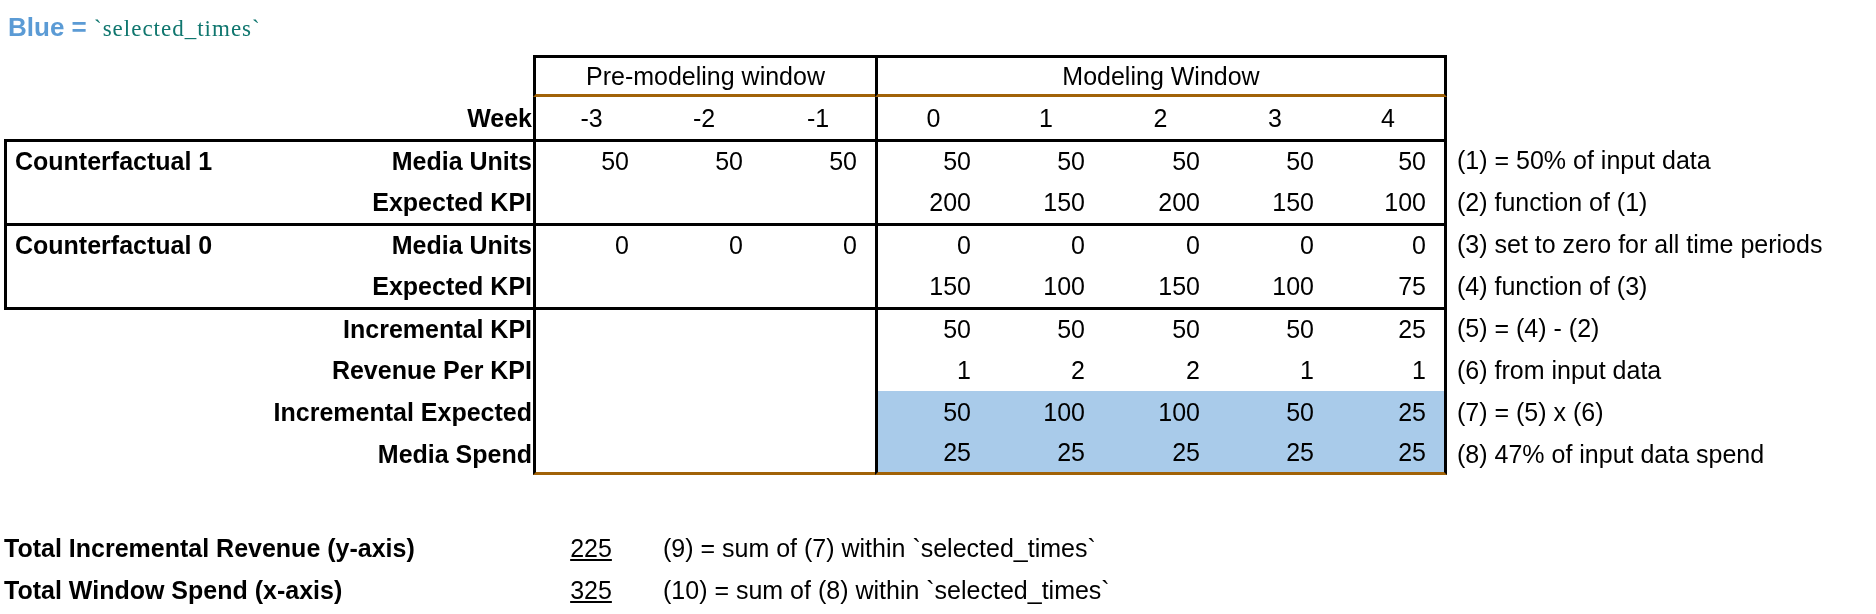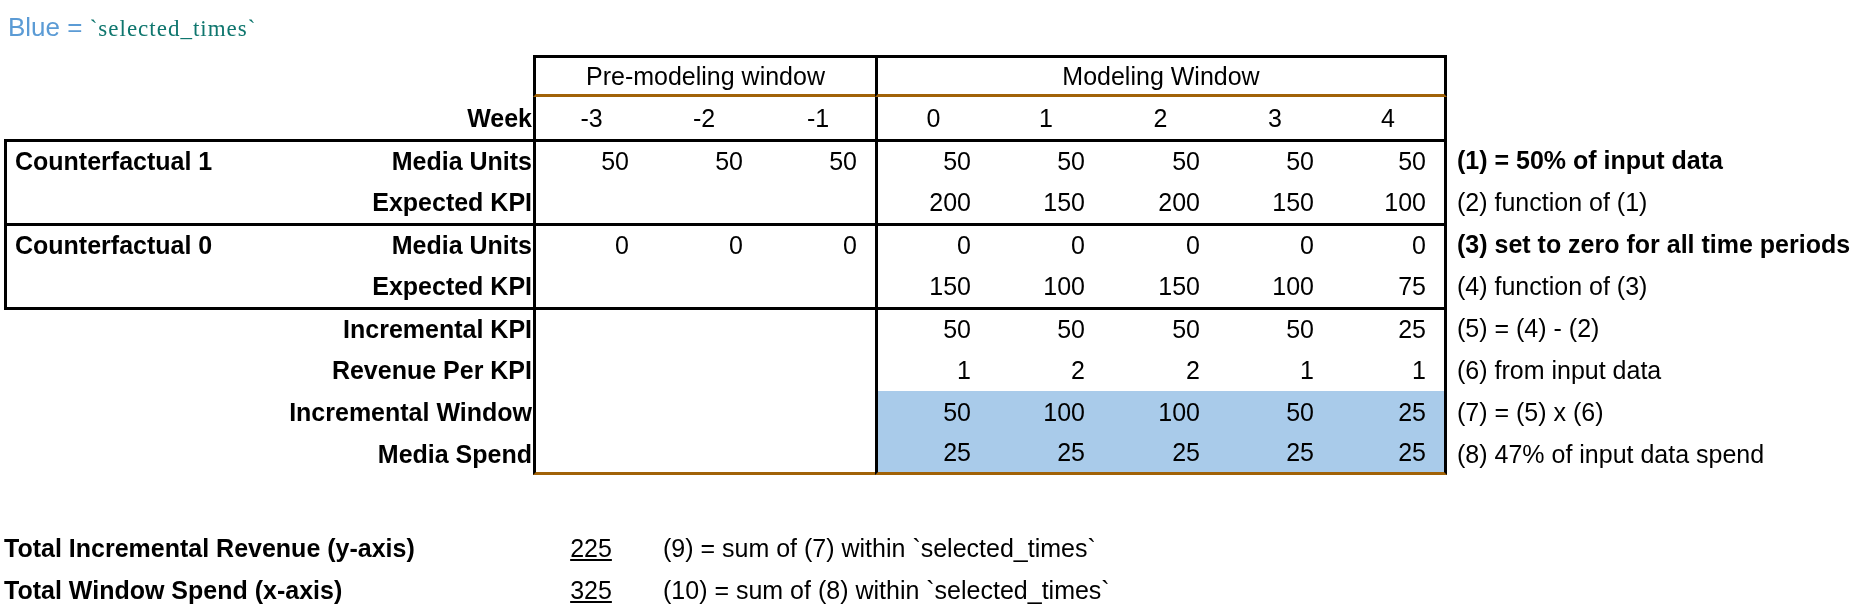--- a/index.html
+++ b/index.html
@@ -1,35 +1,35 @@
 <!DOCTYPE html>
 <html><head>
 <meta charset="utf-8">
 <style>
   html,body{margin:0;padding:0;background:#fff;}
   .sheet{position:relative;width:1876px;height:614px;background:#ffffff;
          font-family:"Liberation Sans",sans-serif;color:#000;overflow:hidden;}
 
   
   .title{position:absolute;left:8px;top:12px;white-space:nowrap;}
-  .title-bold{font-weight:normal;font-size:26px;color:#5B9BD5;}
+  .title-bold{font-weight:bold;font-size:26px;color:#5B9BD5;}
   .title-code{font-family:Liberation Serif, serif;font-size:23px;color:#0f766e;letter-spacing:1px;}
 
   
   .grid{position:absolute;left:4px;top:55px;display:grid;
         grid-template-columns:236px 293px 114px 114px 114px 114px 114px 115px 114px 115px 425px;
         grid-template-rows:repeat(10,42px);}
   .c{display:flex;align-items:center;font-size:25px;box-sizing:border-box;white-space:nowrap;}
   .grp{font-weight:bold;padding-left:8px;}
   .lbl{font-weight:bold;justify-content:flex-end;padding-right:1px;}
   .num{justify-content:flex-end;padding-right:18px;}
   .wk{justify-content:center;}
   .hdr{justify-content:center;}
   .ann{padding-left:10px;}
-  .ann.b{font-weight:bold;}
+  .ann.b{font-weight:normal;}
   .hl{background:#A9CBEA;}
   .bt{border-top:3px solid #000;}
   .bb{border-bottom:3px solid #a16207;}
   .bl{border-left:3px solid #000;}
   .br{border-right:3px solid #000;}
 
   
   .totals{position:absolute;left:4px;top:527px;}
   .trow{display:flex;height:42px;align-items:center;}
   .tlabel{width:529px;text-align:left;font-weight:bold;font-size:25px;}
@@ -128,21 +128,21 @@
     <div class="c num" style="grid-area:8/4/9/5"></div>
     <div class="c num" style="grid-area:8/5/9/6"></div>
     <div class="c num bl" style="grid-area:8/6/9/7">1</div>
     <div class="c num" style="grid-area:8/7/9/8">2</div>
     <div class="c num" style="grid-area:8/8/9/9">2</div>
     <div class="c num" style="grid-area:8/9/9/10">1</div>
     <div class="c num br" style="grid-area:8/10/9/11">1</div>
     <div class="c ann" style="grid-area:8/11/9/12">(6) from input data</div>
 
     <div class="c grp" style="grid-area:9/1/10/2"></div>
-    <div class="c lbl" style="grid-area:9/2/10/3">Incremental Window</div>
+    <div class="c lbl" style="grid-area:9/2/10/3">Incremental Expected</div>
     <div class="c num bl" style="grid-area:9/3/10/4"></div>
     <div class="c num" style="grid-area:9/4/10/5"></div>
     <div class="c num" style="grid-area:9/5/10/6"></div>
     <div class="c num bl hl" style="grid-area:9/6/10/7">50</div>
     <div class="c num hl" style="grid-area:9/7/10/8">100</div>
     <div class="c num hl" style="grid-area:9/8/10/9">100</div>
     <div class="c num hl" style="grid-area:9/9/10/10">50</div>
     <div class="c num br hl" style="grid-area:9/10/10/11">25</div>
     <div class="c ann" style="grid-area:9/11/10/12">(7) = (5) x (6)</div>
 

